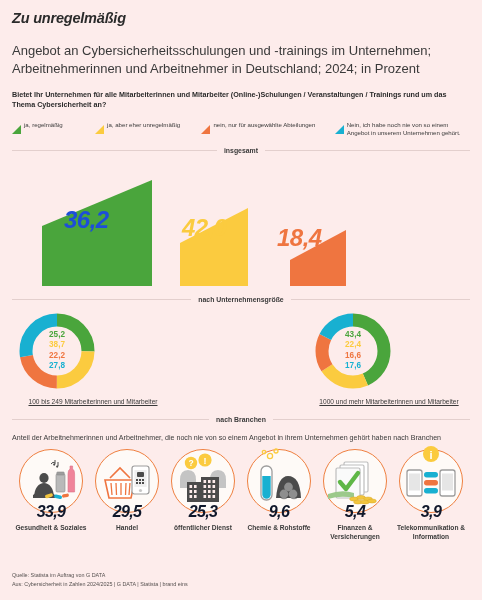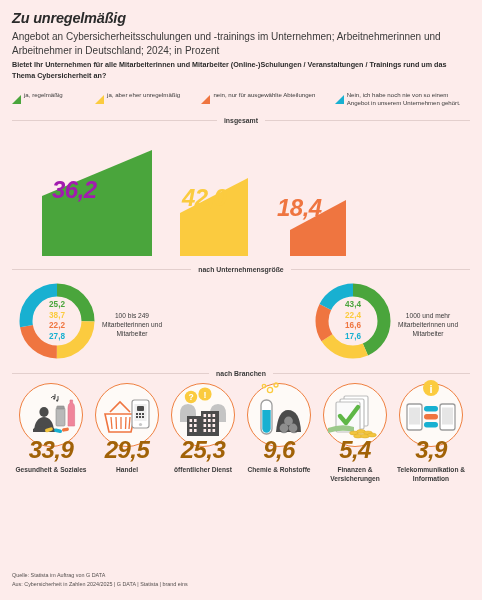--- a/index.html
+++ b/index.html
@@ -28,32 +28,32 @@
   .title {
     font-size: 14.5px;
     font-weight: bold;
     font-style: italic;
     color: #2b2b2b;
     letter-spacing: -0.2px;
     padding-top: 11px;
     line-height: 1.1;
   }
   .subtitle {
-    font-size: 10px;
+    font-size: 13px;
     line-height: 1.42;
     color: #3a3a3a;
-    margin-top: 3px;
+    margin-top: 15px;
     max-width: 462px;
   }
   .question {
     font-size: 7.2px;
     font-weight: bold;
     line-height: 1.45;
     color: #2b2b2b;
-    margin-top: 2px;
+    margin-top: 11px;
     max-width: 458px;
   }
 
   
   .legend {
     display: flex;
     align-items: flex-start;
     margin-top: 9px;
     gap: 0;
   }
@@ -124,21 +124,22 @@
   
   .donut-row {
     display: flex;
     justify-content: space-between;
     margin-top: 9px;
     padding: 0 6px;
   }
   .donut-cell {
     width: 150px;
     display: flex;
-    align-items: center;
+    flex-direction: column;
+    text-decoration: underline;
   }
   .donut-wrap {
     position: relative;
     width: 78px;
     height: 78px;
   }
   .donut-values {
     position: absolute;
     top: 0; left: 0;
     width: 78px;
@@ -185,24 +186,24 @@
   .branch-icon {
     width: 62px;
     height: 62px;
     border: 1.4px solid #ef8040;
     border-radius: 50%;
     background: #fefaf7;
     position: relative;
     overflow: visible;
   }
   .branch-value {
-    font-size: 24px;
+    font-size: 16px;
     font-weight: bold;
     font-style: italic;
-    color: #a16207;
+    color: #0f172a;
     letter-spacing: -0.6px;
     line-height: 1;
     margin-top: -9px;
     position: relative;
     z-index: 3;
   }
   .branch-label {
     font-size: 6.6px;
     font-weight: bold;
     line-height: 1.34;
@@ -270,21 +271,21 @@
     <span class="dlabel">insgesamt</span>
     <span class="rule"></span>
   </div>
 
   <div class="wedges">
 
     <div class="wedge-group" style="left:30px; width:110px; height:106px;">
       <svg class="wedge-shape" width="110" height="106" viewBox="0 0 110 106">
         <polygon points="0,46 110,0 110,106 0,106" fill="#4aa53c"></polygon>
       </svg>
-      <span class="wedge-value" style="left:10px; top:28px; color:#a21caf;">36,2</span>
+      <span class="wedge-value" style="left:22px; top:28px; color:#1d4ed8;">36,2</span>
     </div>
 
     <div class="wedge-group" style="left:168px; width:68px; height:78px;">
       <svg class="wedge-shape" width="68" height="78" viewBox="0 0 68 78">
         <polygon points="0,35 68,0 68,78 0,78" fill="#fbcb3f"></polygon>
       </svg>
       <span class="wedge-value" style="left:2px; top:8px; color:#fbcb3f;">42,0</span>
     </div>
 
     <div class="wedge-group" style="left:278px; width:56px; height:56px;">
@@ -347,20 +348,21 @@
     </div>
 
   </div>
 
   <div class="divider">
     <span class="rule"></span>
     <span class="dlabel">nach Branchen</span>
     <span class="rule"></span>
   </div>
 
+  <div class="branch-intro">Anteil der Arbeitnehmerinnen und Arbeitnehmer, die noch nie von so einem Angebot in ihrem Unternehmen gehört haben nach Branchen</div>
 
   <div class="branch-row">
 
     <div class="branch-cell">
       <div class="branch-icon">
         <svg width="62" height="62" viewBox="0 0 62 62">
           <g fill="#4b4b4b">
             <ellipse cx="24" cy="28" rx="4.6" ry="5"></ellipse>
             <path d="M14 48 C14 38 19 33 24 33 C29 33 34 38 34 48 Z"></path>
             <path d="M13 45 q6 -5 11 -1 q5 -4 11 1 l0 3 l-22 0 Z"></path>

